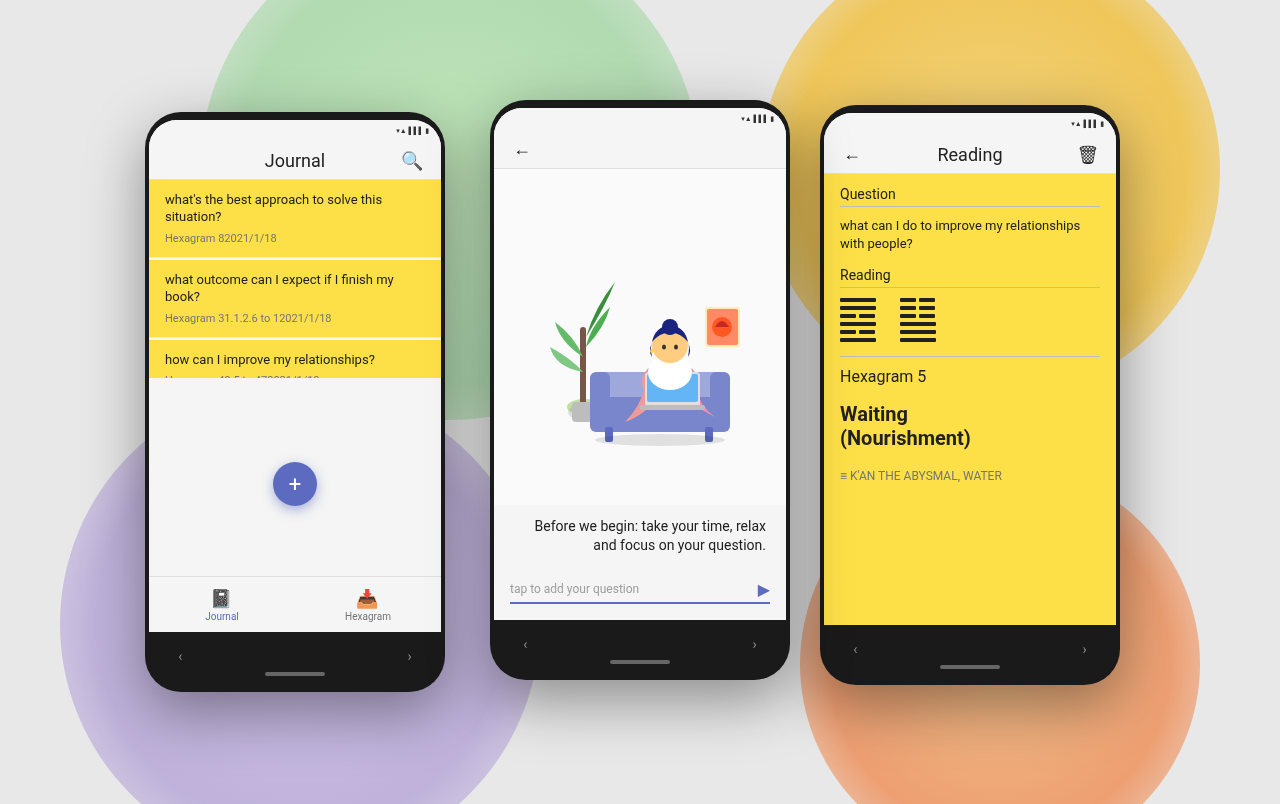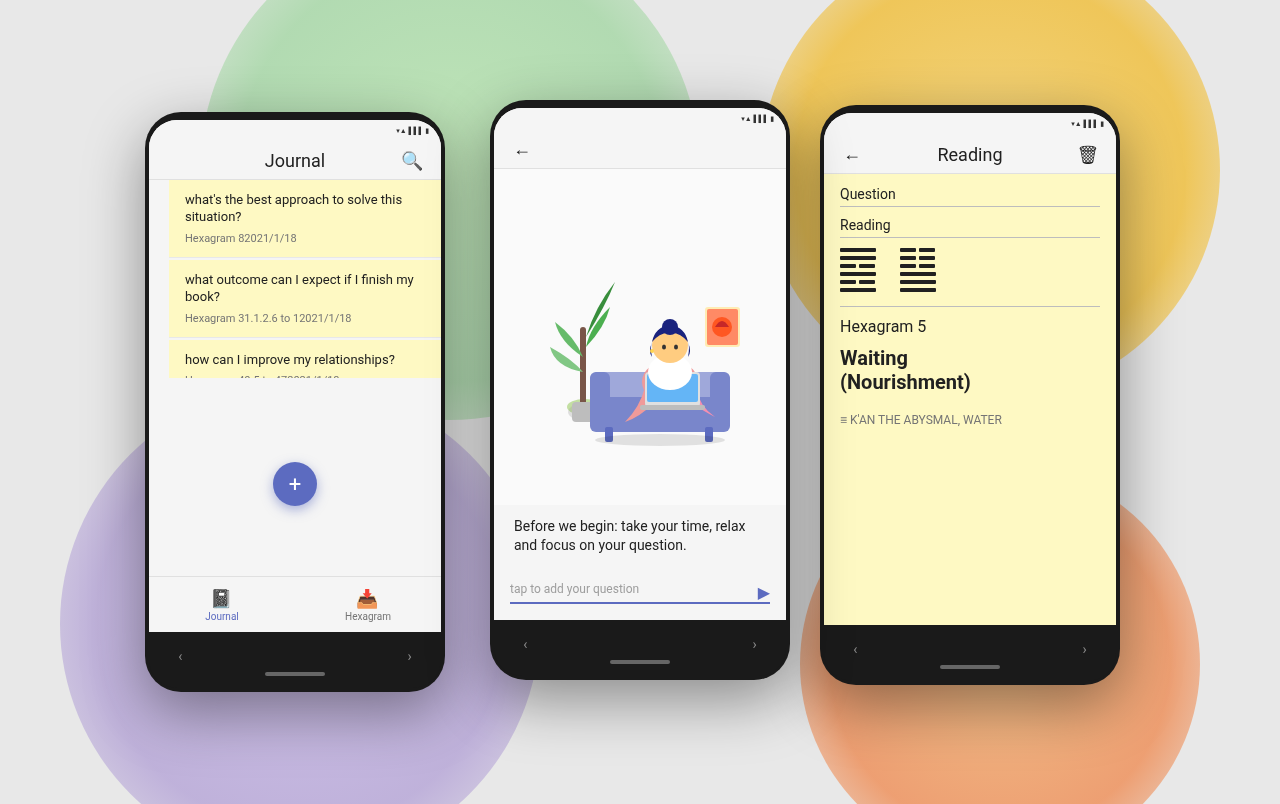--- a/index.html
+++ b/index.html
@@ -177,23 +177,22 @@
     
     .journal-list {
       flex: 1;
       overflow: hidden;
       background: #f5f5f5;
     }
 
     .journal-item {
       padding: 12px 16px;
       border-bottom: 1px solid #e8e8e8;
-      background: #fef9c3;
+      background: #fde047;
       margin-bottom: 2px;
-      margin-left: 20px;
     }
 
     .journal-item-question {
       font-size: 13px;
       color: #212121;
       margin-bottom: 6px;
       line-height: 1.3;
     }
 
     .journal-item-meta {
@@ -263,48 +262,48 @@
 
     .illustration-svg {
       width: 220px;
       height: 220px;
     }
 
     .before-text {
       padding: 12px 20px;
       font-size: 14px;
       color: #212121;
-      text-align: left;
+      text-align: right;
       font-weight: 400;
       line-height: 1.4;
     }
 
     .question-input-area {
       margin: 8px 16px 16px;
       border-bottom: 2px solid #5c6bc0;
       display: flex;
-      align-items: flex-end;
+      align-items: center;
     }
 
     .question-input-placeholder {
       flex: 1;
       font-size: 12px;
       color: #9e9e9e;
       padding: 6px 0;
     }
 
     .send-icon {
       color: #5c6bc0;
       font-size: 16px;
     }
 
     
     .reading-detail {
       flex: 1;
-      background: #fef9c3;
+      background: #fde047;
       overflow: hidden;
       padding: 12px 16px;
     }
 
     .section-label {
       font-size: 14px;
       color: #212121;
       font-weight: 400;
       margin-bottom: 4px;
     }
@@ -350,21 +349,21 @@
     }
 
     .hex-bar-half {
       width: 16px;
     }
 
     .hexagram-title {
       font-size: 16px;
       font-weight: 400;
       color: #212121;
-      margin-bottom: 10px;
+      margin-bottom: 16px;
     }
 
     .hexagram-name {
       font-size: 20px;
       font-weight: 700;
       color: #212121;
       margin-bottom: 19px;
     }
 
     .hexagram-sub {
@@ -544,20 +543,21 @@
 
       <div class="app-bar">
         <span class="app-bar-icon">←</span>
         <span class="app-bar-title">Reading</span>
         <span class="app-bar-icon">🗑</span>
       </div>
 
       <div class="reading-detail">
         <div class="section-label">Question</div>
         <hr class="section-divider">
+        <div class="section-content">what can I do to improve my relationships with people?</div>
 
         <div class="section-label">Reading</div>
         <hr class="section-divider">
 
         <div class="hexagram-row">
 
           <div class="hexagram-symbol">
 
             <div class="hex-line">
                 <div class="hex-bar hex-bar-full"></div>

